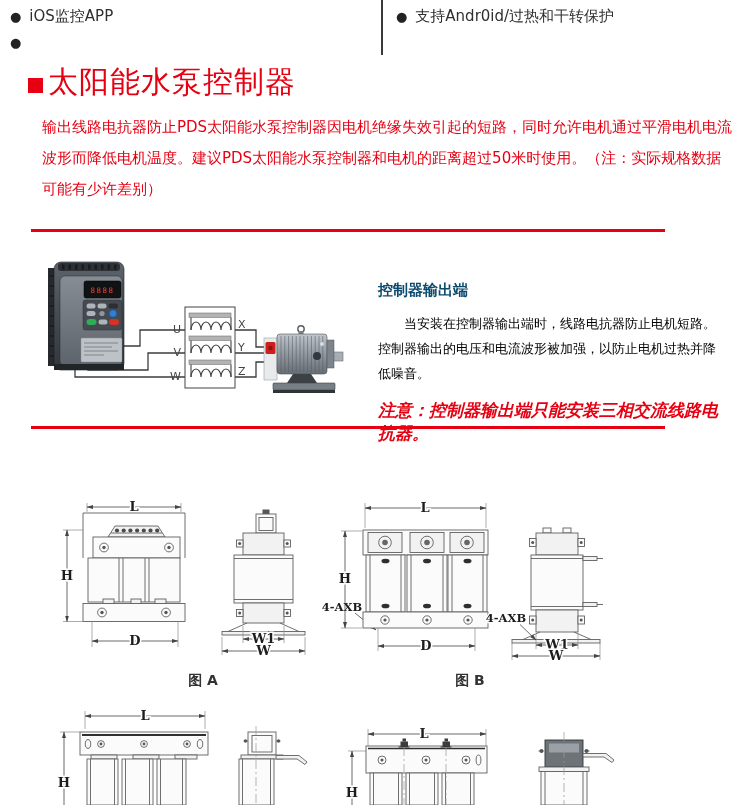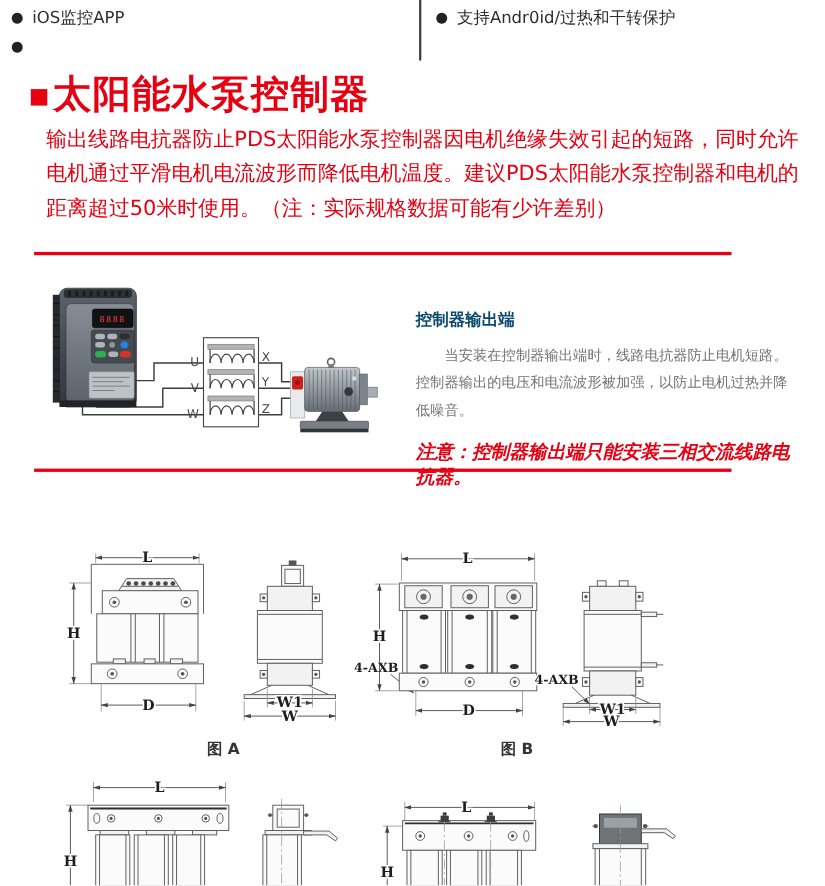--- a/index.html
+++ b/index.html
@@ -11,35 +11,35 @@
   .feat-col{position:absolute;top:3px;}
   .feat-col.left{left:10px;}
   .feat-col.right{left:396px;}
   .feat-item{display:flex;align-items:center;height:26px;font-size:15px;color:#2f2f2f;}
   .dot{font-size:13px;margin-right:8px;color:#222;line-height:1;}
   .feat-divider{position:absolute;left:381px;top:0;width:2px;height:55px;background:#3a3a3a;}
 
   
   .titlerow{position:absolute;top:62px;left:28px;display:flex;align-items:center;}
   .sq{width:15px;height:15px;background:#e60012;margin-right:5px;margin-top:5px;}
-  .sec-title{margin:0;font-size:35px;font-weight:bold;color:#e60012;letter-spacing:1px;}
+  .sec-title{margin:0;font-size:30px;font-weight:normal;color:#e60012;letter-spacing:1px;}
 
   
   .intro{position:absolute;top:112px;left:42px;width:692px;margin:0;
-         font-size:19px;line-height:31px;color:#e60012;}
+         font-size:15px;line-height:31px;color:#e60012;}
 
   
   .panel{position:absolute;top:229px;left:0;width:746px;height:200px;}
   .redline{position:absolute;left:31px;width:634px;height:3px;background:#e60012;}
   .redline.top{top:0;}
   .redline.bottom{top:197px;}
   .wiring-svg{position:absolute;left:0;top:0;width:750px;height:200px;}
   .output-text{position:absolute;left:378px;top:52px;width:345px;}
   .output-text h3{margin:0;font-size:15px;font-weight:bold;color:#0c4a6e;}
-  .output-text .body{margin:11px 0 0 0;font-size:13px;line-height:25px;color:#737373;text-indent:2em;width:342px;}
+  .output-text .body{margin:11px 0 0 0;font-size:13px;line-height:25px;color:#000000;text-indent:2em;width:342px;}
   .output-text .note{margin:13px 0 0 0;font-size:17px;font-weight:bold;font-style:italic;color:#e60012;}
 
   
   .drawings-svg{position:absolute;left:0;top:470px;width:750px;height:335px;}
   .st{stroke:#5f5f5f;stroke-width:.9;fill:none;}
   .fw{stroke:#5f5f5f;stroke-width:.9;fill:#fbfbfb;}
   .fl{stroke:#5f5f5f;stroke-width:.9;fill:#f2f2f2;}
   .dimline{stroke:#444;stroke-width:.8;fill:none;marker-start:url(#arr);marker-end:url(#arr);}
   .ext{stroke:#8a8a8a;stroke-width:.7;fill:none;}
   .dashdot{stroke:#999;stroke-width:.7;fill:none;stroke-dasharray:9 3 2 3;}

